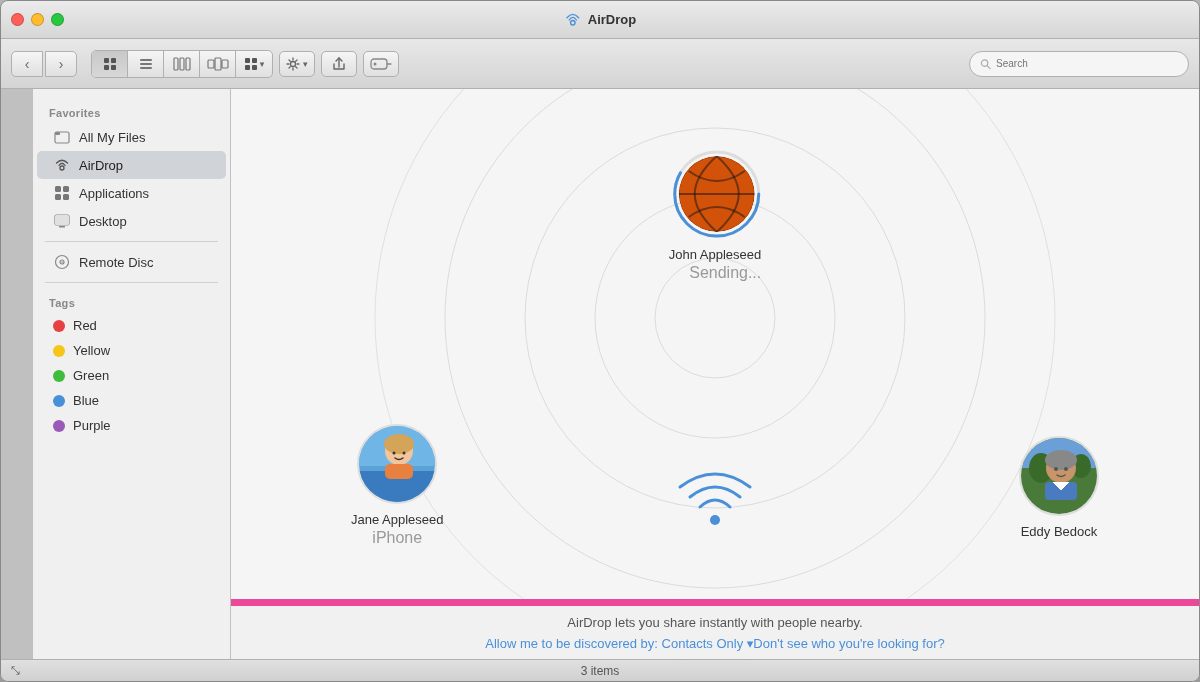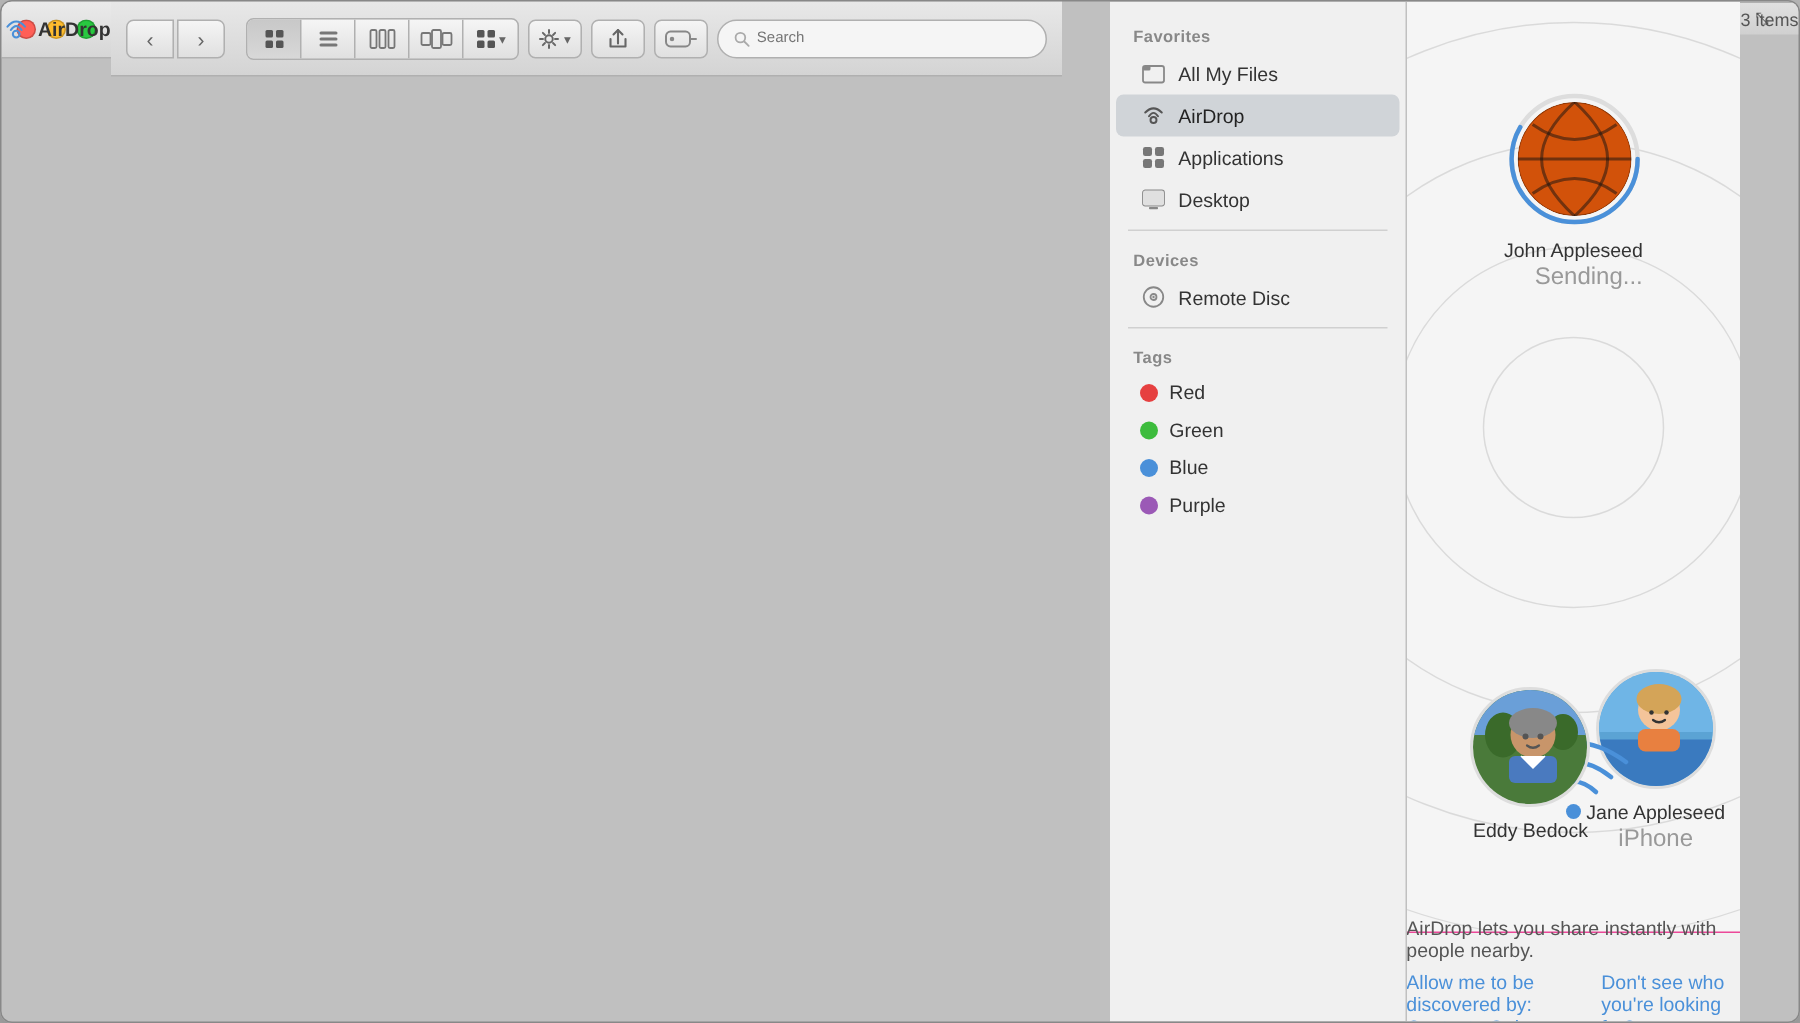--- a/index.html
+++ b/index.html
@@ -13,21 +13,21 @@
       height: 682px;
       overflow: hidden;
     }
     .window {
       width: 1200px;
       height: 682px;
       border-radius: 8px;
       overflow: hidden;
       box-shadow: 0 20px 60px rgba(0,0,0,0.5);
       display: flex;
-      flex-direction: row;
+      flex-direction: column;
       border: 1px solid #888;
     }
     
     .titlebar {
       background: linear-gradient(to bottom, #ebebeb, #d6d6d6);
       height: 38px;
       display: flex;
       align-items: center;
       padding: 0 10px;
       border-bottom: 1px solid #b0b0b0;
@@ -317,21 +317,21 @@
       transform: translateX(-50%);
     }
     
     .bottom-bar {
       position: absolute;
       bottom: 0;
       left: 0;
       right: 0;
       height: 60px;
       background: rgba(240,240,240,0.95);
-      border-top: 1px solid #ec4899;
+      border-top: 7px solid #ec4899;
       display: flex;
       flex-direction: column;
       align-items: center;
       justify-content: center;
       gap: 6px;
     }
     .bottom-desc {
       font-size: 13px;
       color: #555;
     }
@@ -511,21 +511,20 @@
             <rect x="1" y="2" width="14" height="10" rx="1.5" fill="none" stroke="#888" stroke-width="1.2"></rect>
             <rect x="1" y="2" width="14" height="10" rx="1.5" fill="#e0e0e0"></rect>
             <rect x="5" y="13" width="6" height="1.5" rx="0.5" fill="#888"></rect>
           </svg>
         </span>
         <span>Desktop</span>
       </div>
 
       <div class="sidebar-divider"></div>
 
-      <div class="sidebar-section-header">Devices</div>
 
       <div class="sidebar-item">
         <span class="sidebar-icon">
           <svg width="16" height="16" viewBox="0 0 16 16">
             <circle cx="8" cy="8" r="6.5" fill="none" stroke="#888" stroke-width="1.2"></circle>
             <circle cx="8" cy="8" r="2" fill="none" stroke="#888" stroke-width="1.2"></circle>
             <circle cx="8" cy="8" r="0.8" fill="#888"></circle>
           </svg>
         </span>
         <span>Remote Disc</span>
@@ -534,20 +533,24 @@
       <div class="sidebar-divider"></div>
 
       <div class="sidebar-section-header">Tags</div>
 
       <div class="sidebar-item">
         <span class="tag-dot" style="background:#e64040;"></span>
         <span>Red</span>
       </div>
 
 
+      <div class="sidebar-item">
+        <span class="tag-dot" style="background:#f5c518;"></span>
+        <span>Yellow</span>
+      </div>
 
       <div class="sidebar-item">
         <span class="tag-dot" style="background:#3dbc3d;"></span>
         <span>Green</span>
       </div>
 
       <div class="sidebar-item">
         <span class="tag-dot" style="background:#4a90d9;"></span>
         <span>Blue</span>
       </div>

